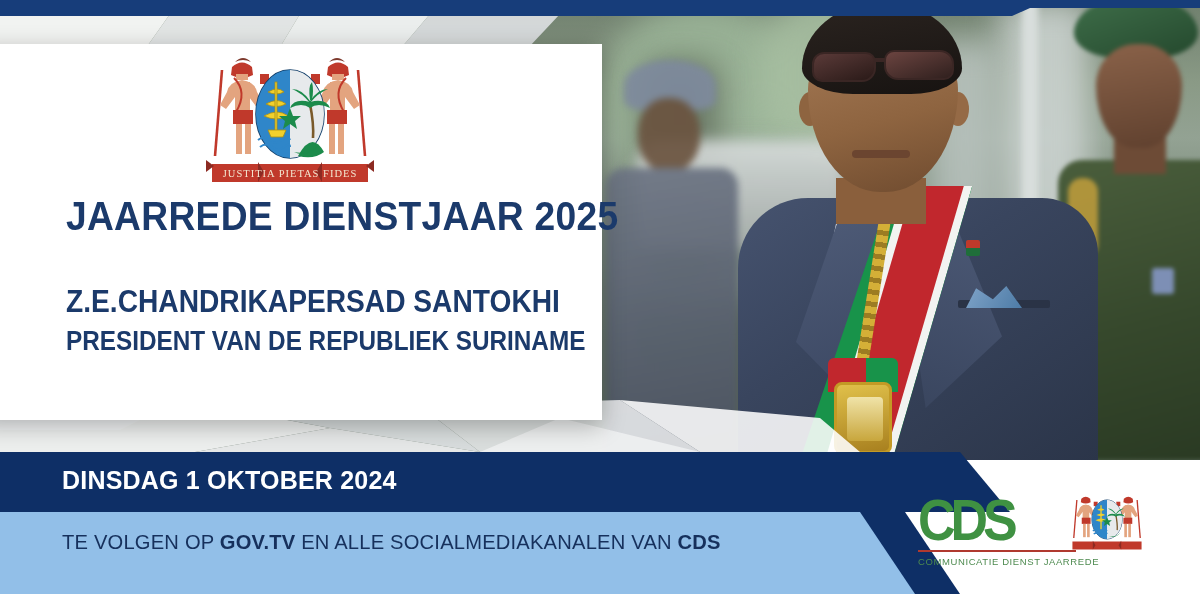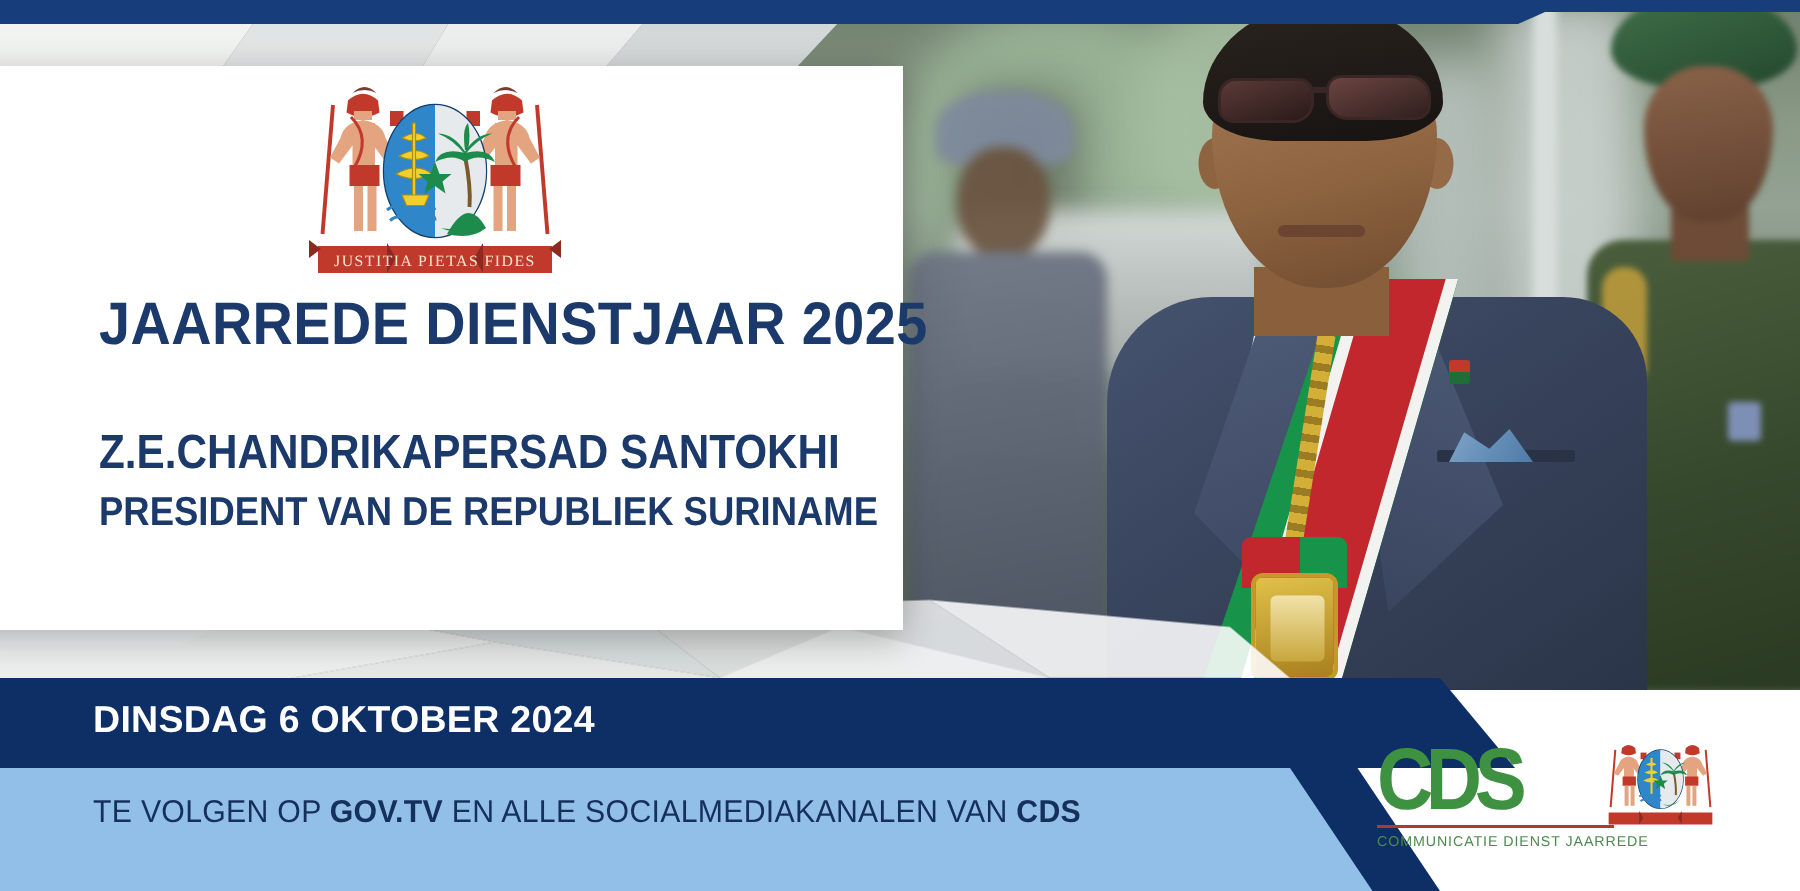--- a/index.html
+++ b/index.html
@@ -354,21 +354,21 @@
       <div class="t-main">JAARREDE DIENSTJAAR 2025</div>
       <div class="t-name">Z.E.CHANDRIKAPERSAD SANTOKHI</div>
       <div class="t-role">PRESIDENT VAN DE REPUBLIEK SURINAME</div>
     </div>
   </div>
 
   <div class="bar-dark-2"></div>
   <div class="bar-light"></div>
   <div class="bar-dark"></div>
 
-  <div class="bar-date-text">DINSDAG 6 OKTOBER 2024</div>
+  <div class="bar-date-text">DINSDAG 1 OKTOBER 2024</div>
 
   <div class="bar-follow-text"><span>TE VOLGEN OP </span><b>GOV.TV</b><span> EN ALLE SOCIALMEDIAKANALEN VAN </span><b>CDS</b></div>
 
   <div class="cds-logo">
     <div class="cds-word">CDS</div>
     <div class="cds-rule">
       <svg class="cds-star" width="16" height="16" viewBox="0 0 16 16" style="position:absolute;left:70px;top:-7px;">
         <polygon points="8,1 9.8,6 15,6 10.8,9.2 12.4,14.2 8,11 3.6,14.2 5.2,9.2 1,6 6.2,6" fill="#e8b93a"></polygon>
       </svg>
     </div>

